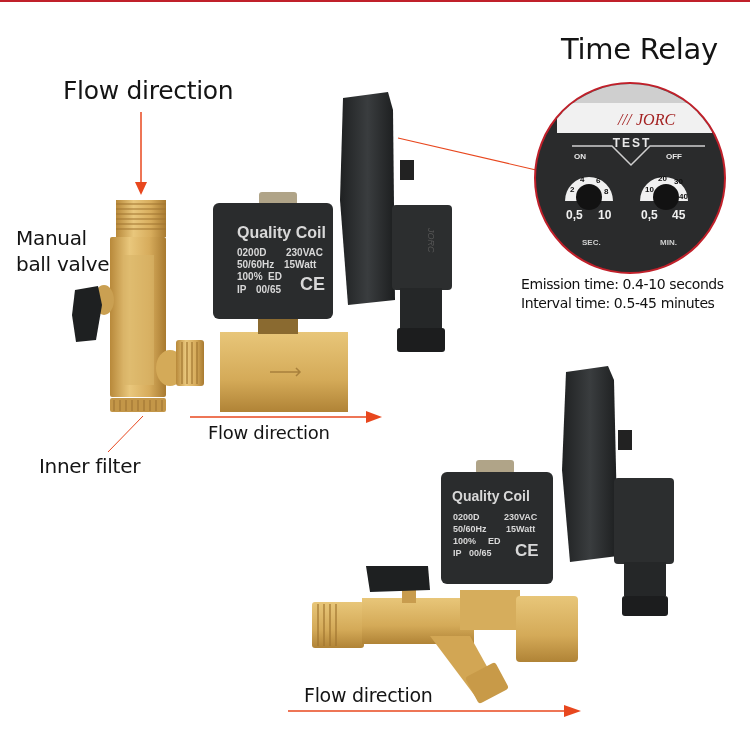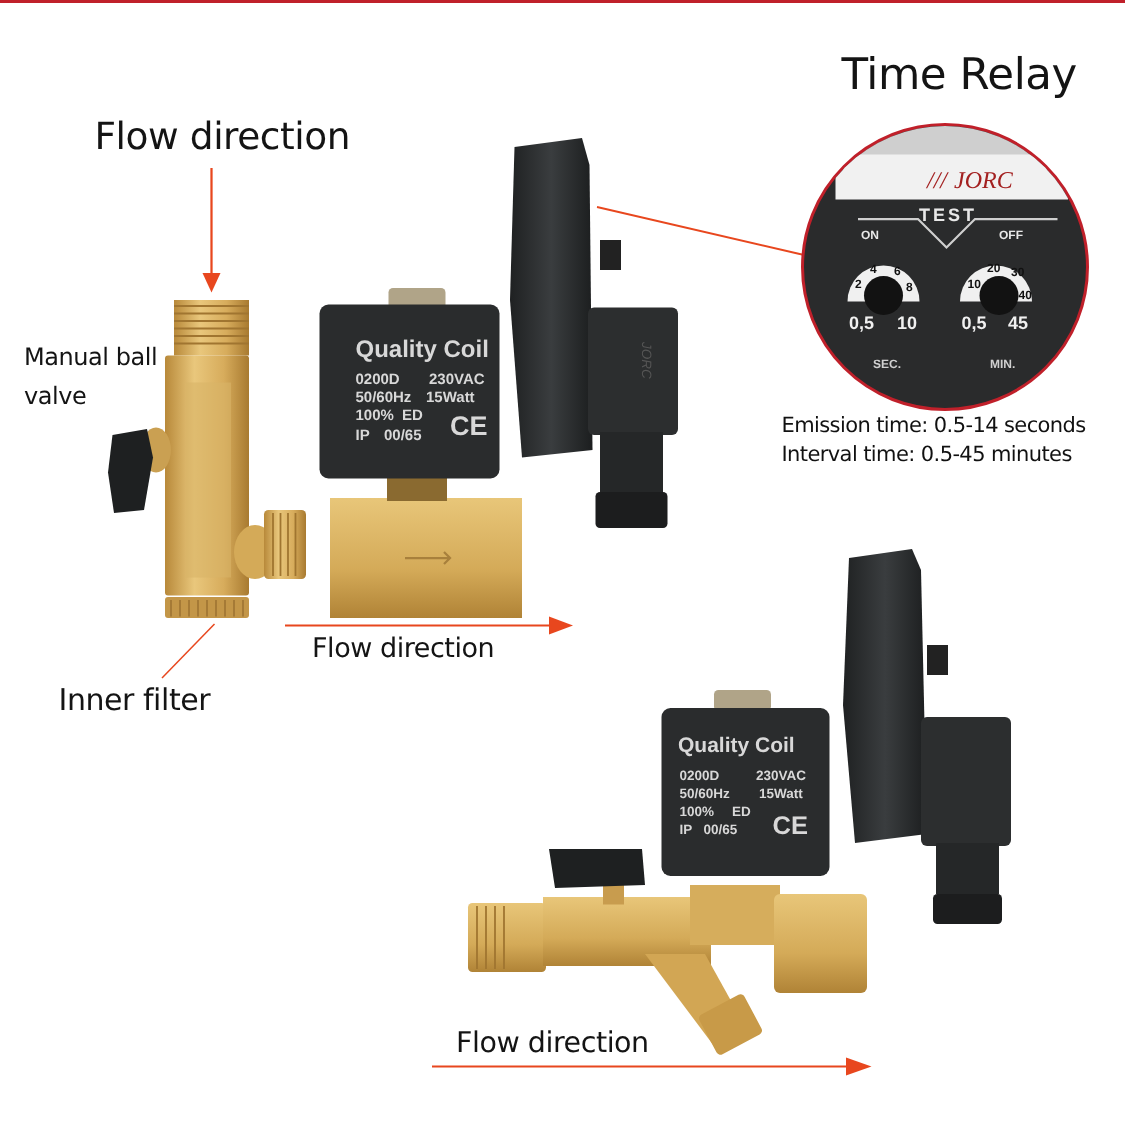--- a/index.html
+++ b/index.html
@@ -1,21 +1,21 @@
 <!DOCTYPE html>
 <html><head>
 <meta charset="utf-8">
 <style>
   * { box-sizing: border-box; margin: 0; padding: 0; }
   html, body { width: 750px; height: 755px; background: #ffffff; overflow: hidden; }
   body { position: relative; font-family: "Liberation Sans", sans-serif; color: #111; }
   .top-bar { position: absolute; left: 0; top: 0; width: 750px; height: 2px; background: #c0202a; }
   .label { position: absolute; font-family: "DejaVu Sans", sans-serif; color: #141414; white-space: nowrap; letter-spacing: -0.3px; }
   .l-flow-top { left: 63px; top: 76px; font-size: 25px; }
-  .l-manual { left: 16px; top: 225px; font-size: 16px; line-height: 26px; white-space: normal; width: 110px; }
+  .l-manual { left: 16px; top: 225px; font-size: 20px; line-height: 26px; white-space: normal; width: 110px; }
   .l-inner { left: 39px; top: 454px; font-size: 20px; }
   .l-flow-mid { left: 208px; top: 422px; font-size: 18px; }
   .l-flow-bot { left: 304px; top: 684px; font-size: 19px; }
   .l-relay { left: 561px; top: 32px; font-size: 29px; }
   .spec { position: absolute; left: 521px; font-size: 14px; font-family: "DejaVu Sans", sans-serif; letter-spacing: -0.4px; color: #111; white-space: nowrap; }
   .spec1 { top: 276px; } .spec2 { top: 295px; }
   svg.art { position: absolute; left: 0; top: 0; }
   .coil-text { font-family: "Liberation Sans", sans-serif; font-weight: bold; fill: #d8d8d8; }
   .dial-text { font-family: "Liberation Sans", sans-serif; font-weight: bold; }
 </style>
@@ -205,14 +205,14 @@
     <polygon points="564,705 581,711 564,717" fill="#e8471e"></polygon>
   </g>
 </svg>
 
 <div class="label l-flow-top">Flow direction</div>
 <div class="label l-manual">Manual ball valve</div>
 <div class="label l-inner">Inner filter</div>
 <div class="label l-flow-mid">Flow direction</div>
 <div class="label l-flow-bot">Flow direction</div>
 <div class="label l-relay">Time Relay</div>
-<div class="spec spec1">Emission time: 0.5-14 seconds</div>
+<div class="spec spec1">Emission time: 0.4-10 seconds</div>
 <div class="spec spec2">Interval time: 0.5-45 minutes</div>
 
 </body></html>

